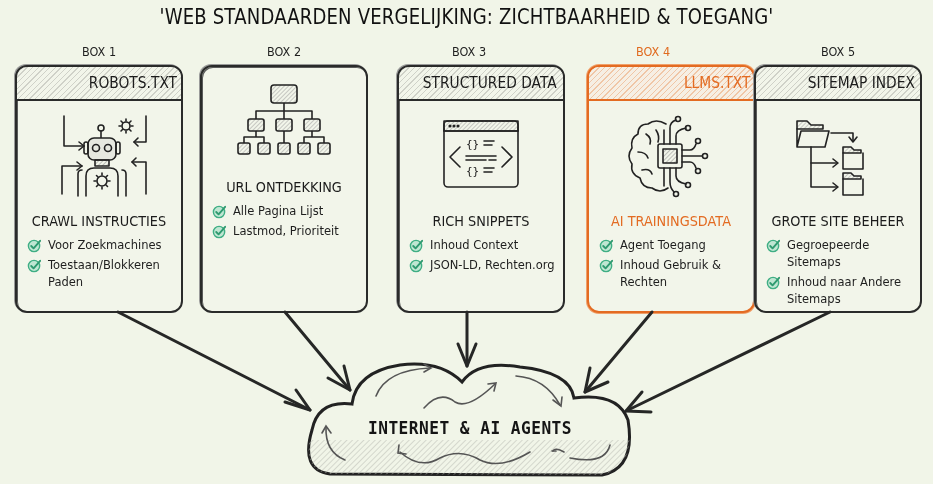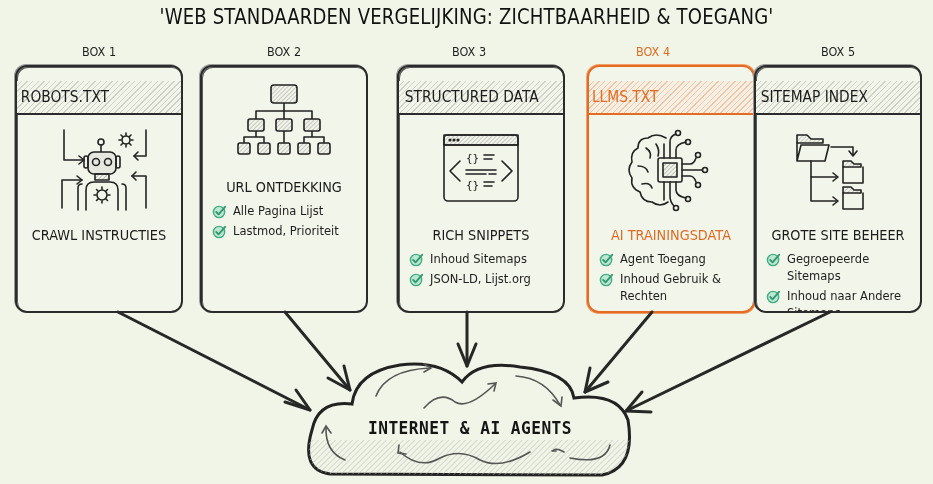--- a/index.html
+++ b/index.html
@@ -22,21 +22,21 @@
   .card {
     position:absolute; top:65px; width:164px; height:244px;
     border:2.5px solid #2a2b2a; border-radius:12px; background:#f2f5ea;
     box-shadow: 1px 1px 0 #5a5b5a inset, -1px -1px 0 #9a9b9a;
     overflow:hidden;
   }
   .card.accent { border-color:#e36b22; box-shadow: 0 0 0 1px #f0a06a; }
   .card-header {
     height:32px; border-bottom:2px solid #2a2b2a;
     background: repeating-linear-gradient(135deg, #f2f5ea 0 3px, #cfd1c8 3px 4px);
-    display:flex; align-items:center; justify-content:flex-start;margin-top:14px;
+    display:flex; align-items:center; justify-content:flex-end;
   }
   .card.accent .card-header {
     border-bottom-color:#e36b22;
     background: repeating-linear-gradient(135deg, #f6efe4 0 3px, #f0c6a6 3px 4px);
   }
   .card-header span {
     font-size:15px; font-weight:500; transform:scaleX(0.92); white-space:nowrap; color:#1b1b1b;
   }
   .card.accent .card-header span { color:#e36b22; }
   .illus { height:110px; display:flex; align-items:center; justify-content:center; }
@@ -108,20 +108,34 @@
       <circle cx="92" cy="20" r="4"></circle>
       <path d="M92 13 V15 M92 25 V27 M85 20 H87 M97 20 H99 M87 15 L88.5 16.5 M95.5 23.5 L97 25 M87 25 L88.5 23.5 M95.5 16.5 L97 15"></path>
       <defs>
           <pattern id="hatch1" width="3" height="3" patternUnits="userSpaceOnUse" patternTransform="rotate(45)">
             <line x1="0" y1="0" x2="0" y2="3" stroke="#888" stroke-width="1"></line>
           </pattern>
         </defs>
     </svg>
   </div>
   <div class="subtitle">CRAWL INSTRUCTIES</div>
+  <ul class="bullets">
+    <li>
+        <svg class="check">
+          <use href="#chk"></use>
+        </svg>
+        <span>Voor Zoekmachines</span>
+      </li>
+    <li>
+        <svg class="check">
+          <use href="#chk"></use>
+        </svg>
+        <span>Toestaan/Blokkeren Paden</span>
+      </li>
+  </ul>
 </div>
 
 <div class="card" style="left:200px">
   <div class="illus">
     <svg width="110" height="90" viewBox="0 0 110 90" fill="none" stroke="#222" stroke-width="1.6" stroke-linejoin="round">
       <defs>
           <pattern id="hatch2" width="3" height="3" patternUnits="userSpaceOnUse" patternTransform="rotate(45)">
             <line x1="0" y1="0" x2="0" y2="3" stroke="#999" stroke-width="1"></line>
           </pattern>
         </defs>
@@ -180,27 +194,27 @@
       <text x="40" y="64" font-family="DejaVu Sans Mono, monospace" font-size="11" fill="#222" stroke="none">{}</text>
       <path d="M58 57 H68 M58 61 H66"></path>
     </svg>
   </div>
   <div class="subtitle">RICH SNIPPETS</div>
   <ul class="bullets">
     <li>
         <svg class="check">
           <use href="#chk"></use>
         </svg>
-        <span>Inhoud Sitemaps</span>
-      </li>
-    <li>
-        <svg class="check">
-          <use href="#chk"></use>
-        </svg>
-        <span>JSON-LD, Lijst.org</span>
+        <span>Inhoud Context</span>
+      </li>
+    <li>
+        <svg class="check">
+          <use href="#chk"></use>
+        </svg>
+        <span>JSON-LD, Rechten.org</span>
       </li>
   </ul>
 </div>
 
 <div class="card accent" style="left:587px">
   <div class="card-header">
     <span>LLMS.TXT</span>
   </div>
   <div class="illus">
     <svg width="110" height="92" viewBox="0 0 110 92" fill="none" stroke="#222" stroke-width="1.6" stroke-linecap="round" stroke-linejoin="round">

